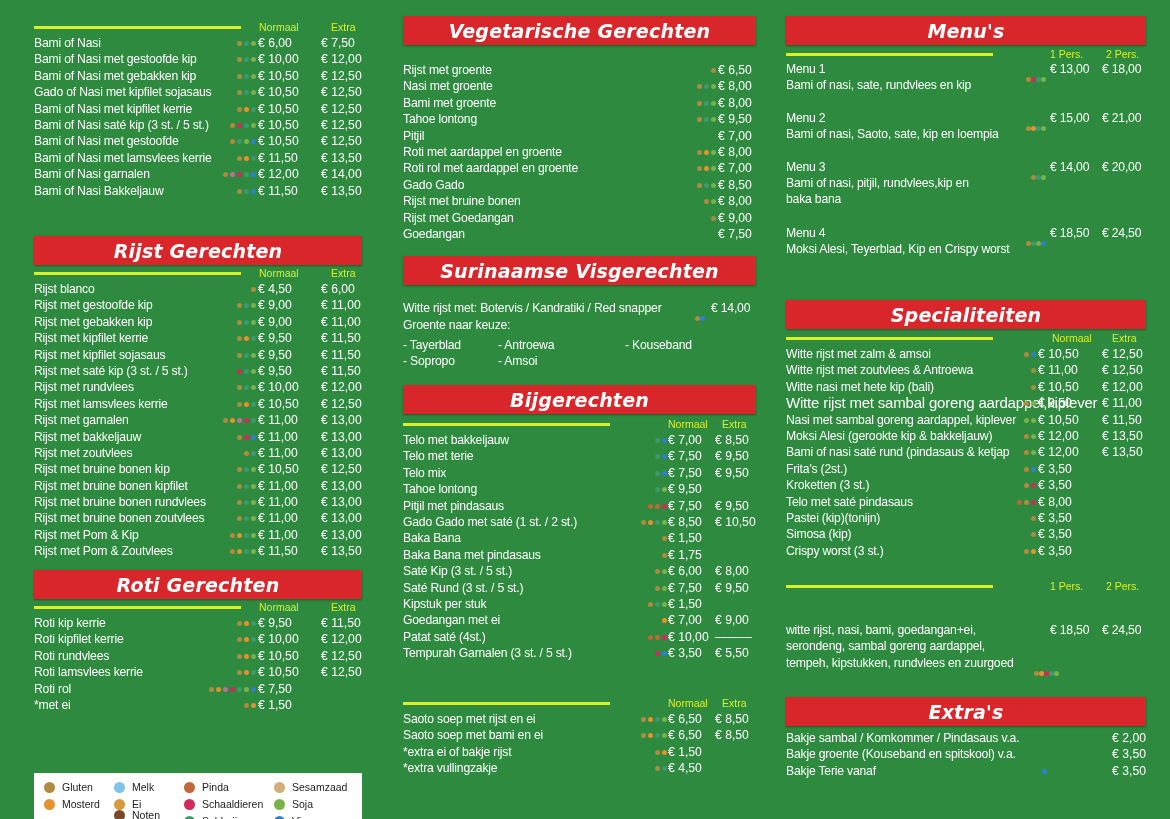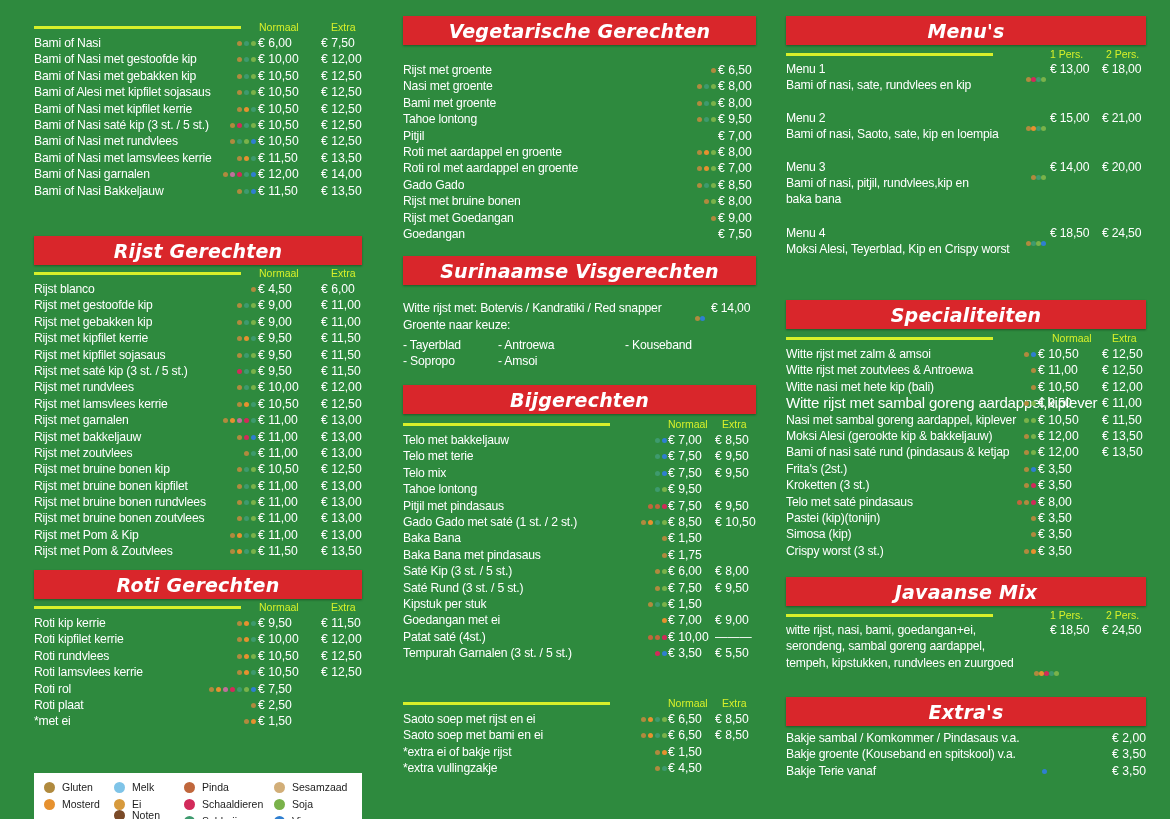--- a/index.html
+++ b/index.html
@@ -91,21 +91,21 @@
           <span class="name">Bami of Nasi met gebakken kip</span>
           <span class="dots" style="right: 106px;">
             <span class="dot" style="background: rgb(176, 138, 62);"></span>
             <span class="dot" style="background: rgb(62, 154, 110);"></span>
             <span class="dot" style="background: rgb(122, 178, 74);"></span>
           </span>
           <span class="p1" style="left:224px">€ 10,50</span>
           <span class="p2" style="left:287px">€ 12,50</span>
         </div>
         <div class="row">
-          <span class="name">Bami of Alesi met kipfilet sojasaus</span>
+          <span class="name">Gado of Nasi met kipfilet sojasaus</span>
           <span class="dots" style="right: 106px;">
             <span class="dot" style="background: rgb(176, 138, 62);"></span>
             <span class="dot" style="background: rgb(62, 154, 110);"></span>
             <span class="dot" style="background: rgb(122, 178, 74);"></span>
           </span>
           <span class="p1" style="left:224px">€ 10,50</span>
           <span class="p2" style="left:287px">€ 12,50</span>
         </div>
         <div class="row">
           <span class="name">Bami of Nasi met kipfilet kerrie</span>
@@ -122,21 +122,21 @@
           <span class="dots" style="right: 106px;">
             <span class="dot" style="background: rgb(176, 138, 62);"></span>
             <span class="dot" style="background: rgb(210, 42, 90);"></span>
             <span class="dot" style="background: rgb(62, 154, 110);"></span>
             <span class="dot" style="background: rgb(122, 178, 74);"></span>
           </span>
           <span class="p1" style="left:224px">€ 10,50</span>
           <span class="p2" style="left:287px">€ 12,50</span>
         </div>
         <div class="row">
-          <span class="name">Bami of Nasi met rundvlees</span>
+          <span class="name">Bami of Nasi met gestoofde</span>
           <span class="dots" style="right: 106px;">
             <span class="dot" style="background: rgb(176, 138, 62);"></span>
             <span class="dot" style="background: rgb(62, 154, 110);"></span>
             <span class="dot" style="background: rgb(122, 178, 74);"></span>
             <span class="dot" style="background: rgb(47, 127, 208);"></span>
           </span>
           <span class="p1" style="left:224px">€ 10,50</span>
           <span class="p2" style="left:287px">€ 12,50</span>
         </div>
         <div class="row">
@@ -413,28 +413,20 @@
           <span class="dots" style="right: 106px;">
             <span class="dot" style="background: rgb(176, 138, 62);"></span>
             <span class="dot" style="background: rgb(230, 145, 47);"></span>
             <span class="dot" style="background: rgb(192, 111, 155);"></span>
             <span class="dot" style="background: rgb(210, 42, 90);"></span>
             <span class="dot" style="background: rgb(62, 154, 110);"></span>
             <span class="dot" style="background: rgb(122, 178, 74);"></span>
             <span class="dot" style="background: rgb(47, 127, 208);"></span>
           </span>
           <span class="p1" style="left:224px">€ 7,50</span>
-          <span class="p2" style="left:287px"></span>
-        </div>
-        <div class="row">
-          <span class="name">Roti plaat</span>
-          <span class="dots" style="right: 106px;">
-            <span class="dot" style="background: rgb(176, 138, 62);"></span>
-          </span>
-          <span class="p1" style="left:224px">€ 2,50</span>
           <span class="p2" style="left:287px"></span>
         </div>
         <div class="row">
           <span class="name">*met ei</span>
           <span class="dots" style="right: 106px;">
             <span class="dot" style="background: rgb(176, 138, 62);"></span>
             <span class="dot" style="background: rgb(230, 145, 47);"></span>
           </span>
           <span class="p1" style="left:224px">€ 1,50</span>
           <span class="p2" style="left:287px"></span>
@@ -965,23 +957,20 @@
             <span class="dot" style="background: rgb(176, 138, 62);"></span>
             <span class="dot" style="background: rgb(230, 145, 47);"></span>
           </span>
           <span class="p1" style="left:252px">€   3,50</span>
           <span class="p2" style="left:316px"></span>
         </div>
       </div>
   </div>
 
   <div class="section" style="top:577px;">
-    <div class="hdr">
-        <span>Javaanse Mix</span>
-      </div>
     <div class="subhdr" style="margin-top:3px;">
       <div class="yline"></div>
       <span class="colhdr" style="left:264px;">1 Pers.</span>
       <span class="colhdr" style="left:320px;">2 Pers.</span>
     </div>
     <div class="txt" style="top:46px; left:0;">witte rijst, nasi, bami, goedangan+ei,</div>
     <div class="txt" style="top:62px; left:0;">serondeng,  sambal goreng aardappel,</div>
     <div class="txt" style="top:79px; left:0;">tempeh, kipstukken, rundvlees en zuurgoed</div>
     <div id="java-dots" style="position:absolute; top:85px; left:248px; display:flex; gap:2px;">
         <span class="dots" style="position: static;"><span class="dot" style="background: rgb(176, 138, 62);"></span><span class="dot" style="background: rgb(230, 145, 47);"></span><span class="dot" style="background: rgb(210, 42, 90);"></span><span class="dot" style="background: rgb(62, 154, 110);"></span><span class="dot" style="background: rgb(122, 178, 74);"></span></span>

